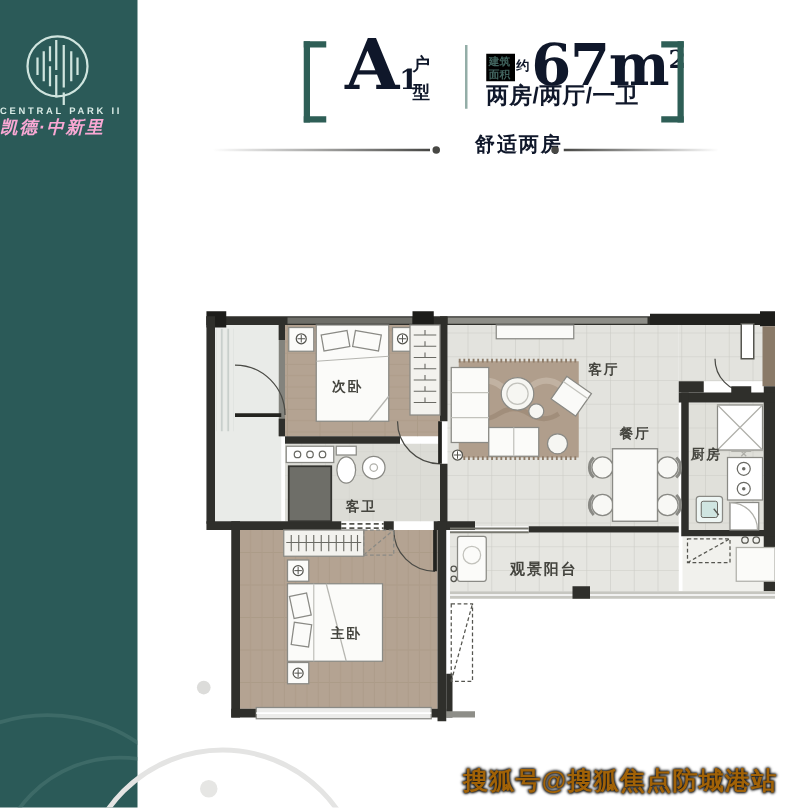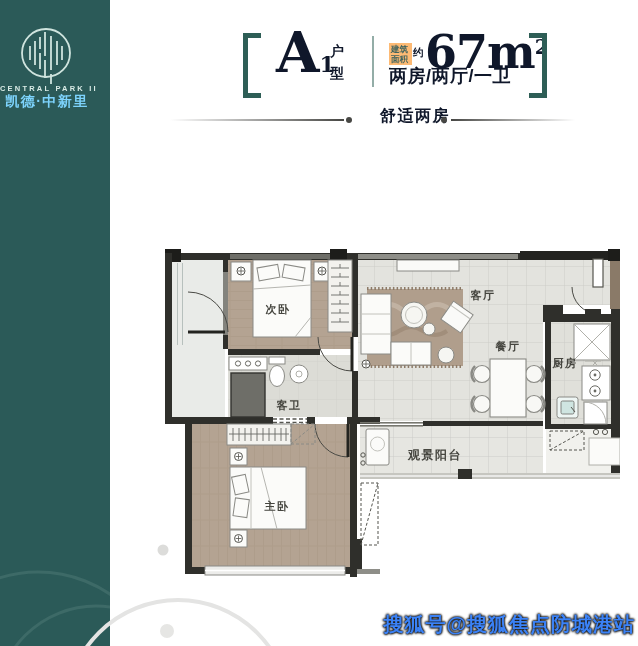--- a/index.html
+++ b/index.html
@@ -13,22 +13,22 @@
   .sidebar{
     position:absolute;left:0;top:0;width:110px;height:646px;
     background:#2b5a58;overflow:hidden;
   }
   .logo-svg{position:absolute;left:17px;top:26px;}
   .brand-en{
     position:absolute;left:0;top:84px;width:94px;text-align:center;
     color:#d9ebe6;font-size:7.5px;letter-spacing:2.2px;font-weight:700;white-space:nowrap;
   }
   .brand-cn{
-    position:absolute;left:0;top:93px;width:94px;text-align:center;
-    color:#7dd3fc;font-size:14px;font-weight:700;letter-spacing:1.5px;white-space:nowrap;
+    position:absolute;left:0;top:93px;width:94px;
+    color:#f9a8d4;font-size:14px;font-weight:700;letter-spacing:1.5px;white-space:nowrap;font-style:italic;
   }
   .deco-sidebar{position:absolute;left:0;top:0;width:110px;height:646px;}
   .deco-page{position:absolute;left:0;top:0;width:638px;height:646px;pointer-events:none;}
   
   .teal{color:#0f172a;}
   .bracket{position:absolute;width:13px;height:55px;top:33px;}
   .bracket.l{left:243px;border-left:5px solid #2e5e56;border-top:5px solid #2e5e56;border-bottom:5px solid #2e5e56;}
   .bracket.r{left:529px;border-right:5px solid #2e5e56;border-top:5px solid #2e5e56;border-bottom:5px solid #2e5e56;}
   .unit-a{
     position:absolute;left:276px;top:22px;
@@ -37,21 +37,21 @@
   }
   .unit-a .sub{font-size:22px;font-weight:700;}
   .unit-word{
     position:absolute;left:330px;top:40px;width:18px;
     font-size:14px;font-weight:700;line-height:22px;word-break:break-all;letter-spacing:0;
   }
   .hdr-divider{position:absolute;left:372px;top:36px;width:2px;height:51px;background:#93ada7;}
   .area-label{
     position:absolute;left:389px;top:43px;width:19px;
     font-size:8.5px;line-height:10px;font-weight:700;word-break:break-all;
-    background:#fdba74;padding:1px 2px;color:#41645e;
+    background:#000000;padding:1px 2px;color:#41645e;
   }
   .area-approx{position:absolute;left:413px;top:46px;font-size:10.5px;font-weight:700;}
   .area-value{
     position:absolute;left:425px;top:22px;
     font-family:"DejaVu Serif","Liberation Serif",serif;
     font-size:46px;font-weight:700;line-height:50px;letter-spacing:-1px;
   }
   .area-value .sup{font-size:20px;vertical-align:14px;letter-spacing:0;}
   .layout-spec{position:absolute;left:389px;top:64px;font-size:18px;font-weight:700;letter-spacing:0.5px;}
   
@@ -63,22 +63,22 @@
   .tag-dot.r{left:441px;}
   .tagline-text{
     position:absolute;left:356px;top:106px;font-size:16px;font-weight:700;letter-spacing:1.5px;margin-left:24px;
   }
   
   .plan-wrap{position:absolute;left:165px;top:247px;width:455px;height:337px;}
   .rlabel{font-family:"Liberation Sans","DejaVu Sans",sans-serif;font-size:11px;font-weight:700;fill:#45453f;letter-spacing:1.5px;}
   .rlabel.big{font-size:12px;}
   
   .watermark{
-    position:absolute;right:3px;top:611px;
-    font-size:20px;font-weight:700;color:#3b82f6;letter-spacing:1px;white-space:nowrap;
+    position:absolute;right:16px;top:611px;
+    font-size:20px;font-weight:700;color:#a16207;letter-spacing:1px;white-space:nowrap;
     text-shadow:0 1px 2px rgba(20,20,20,.9),0 -1px 2px rgba(20,20,20,.7),
                 1px 0 2px rgba(20,20,20,.8),-1px 0 2px rgba(20,20,20,.8);
   }
 </style>
 </head>
 <body>
 
 <div class="sidebar">
   <svg class="logo-svg" width="58" height="62" viewBox="0 0 58 62">
     <g stroke="#cfe4de" stroke-width="1.8" fill="none">

